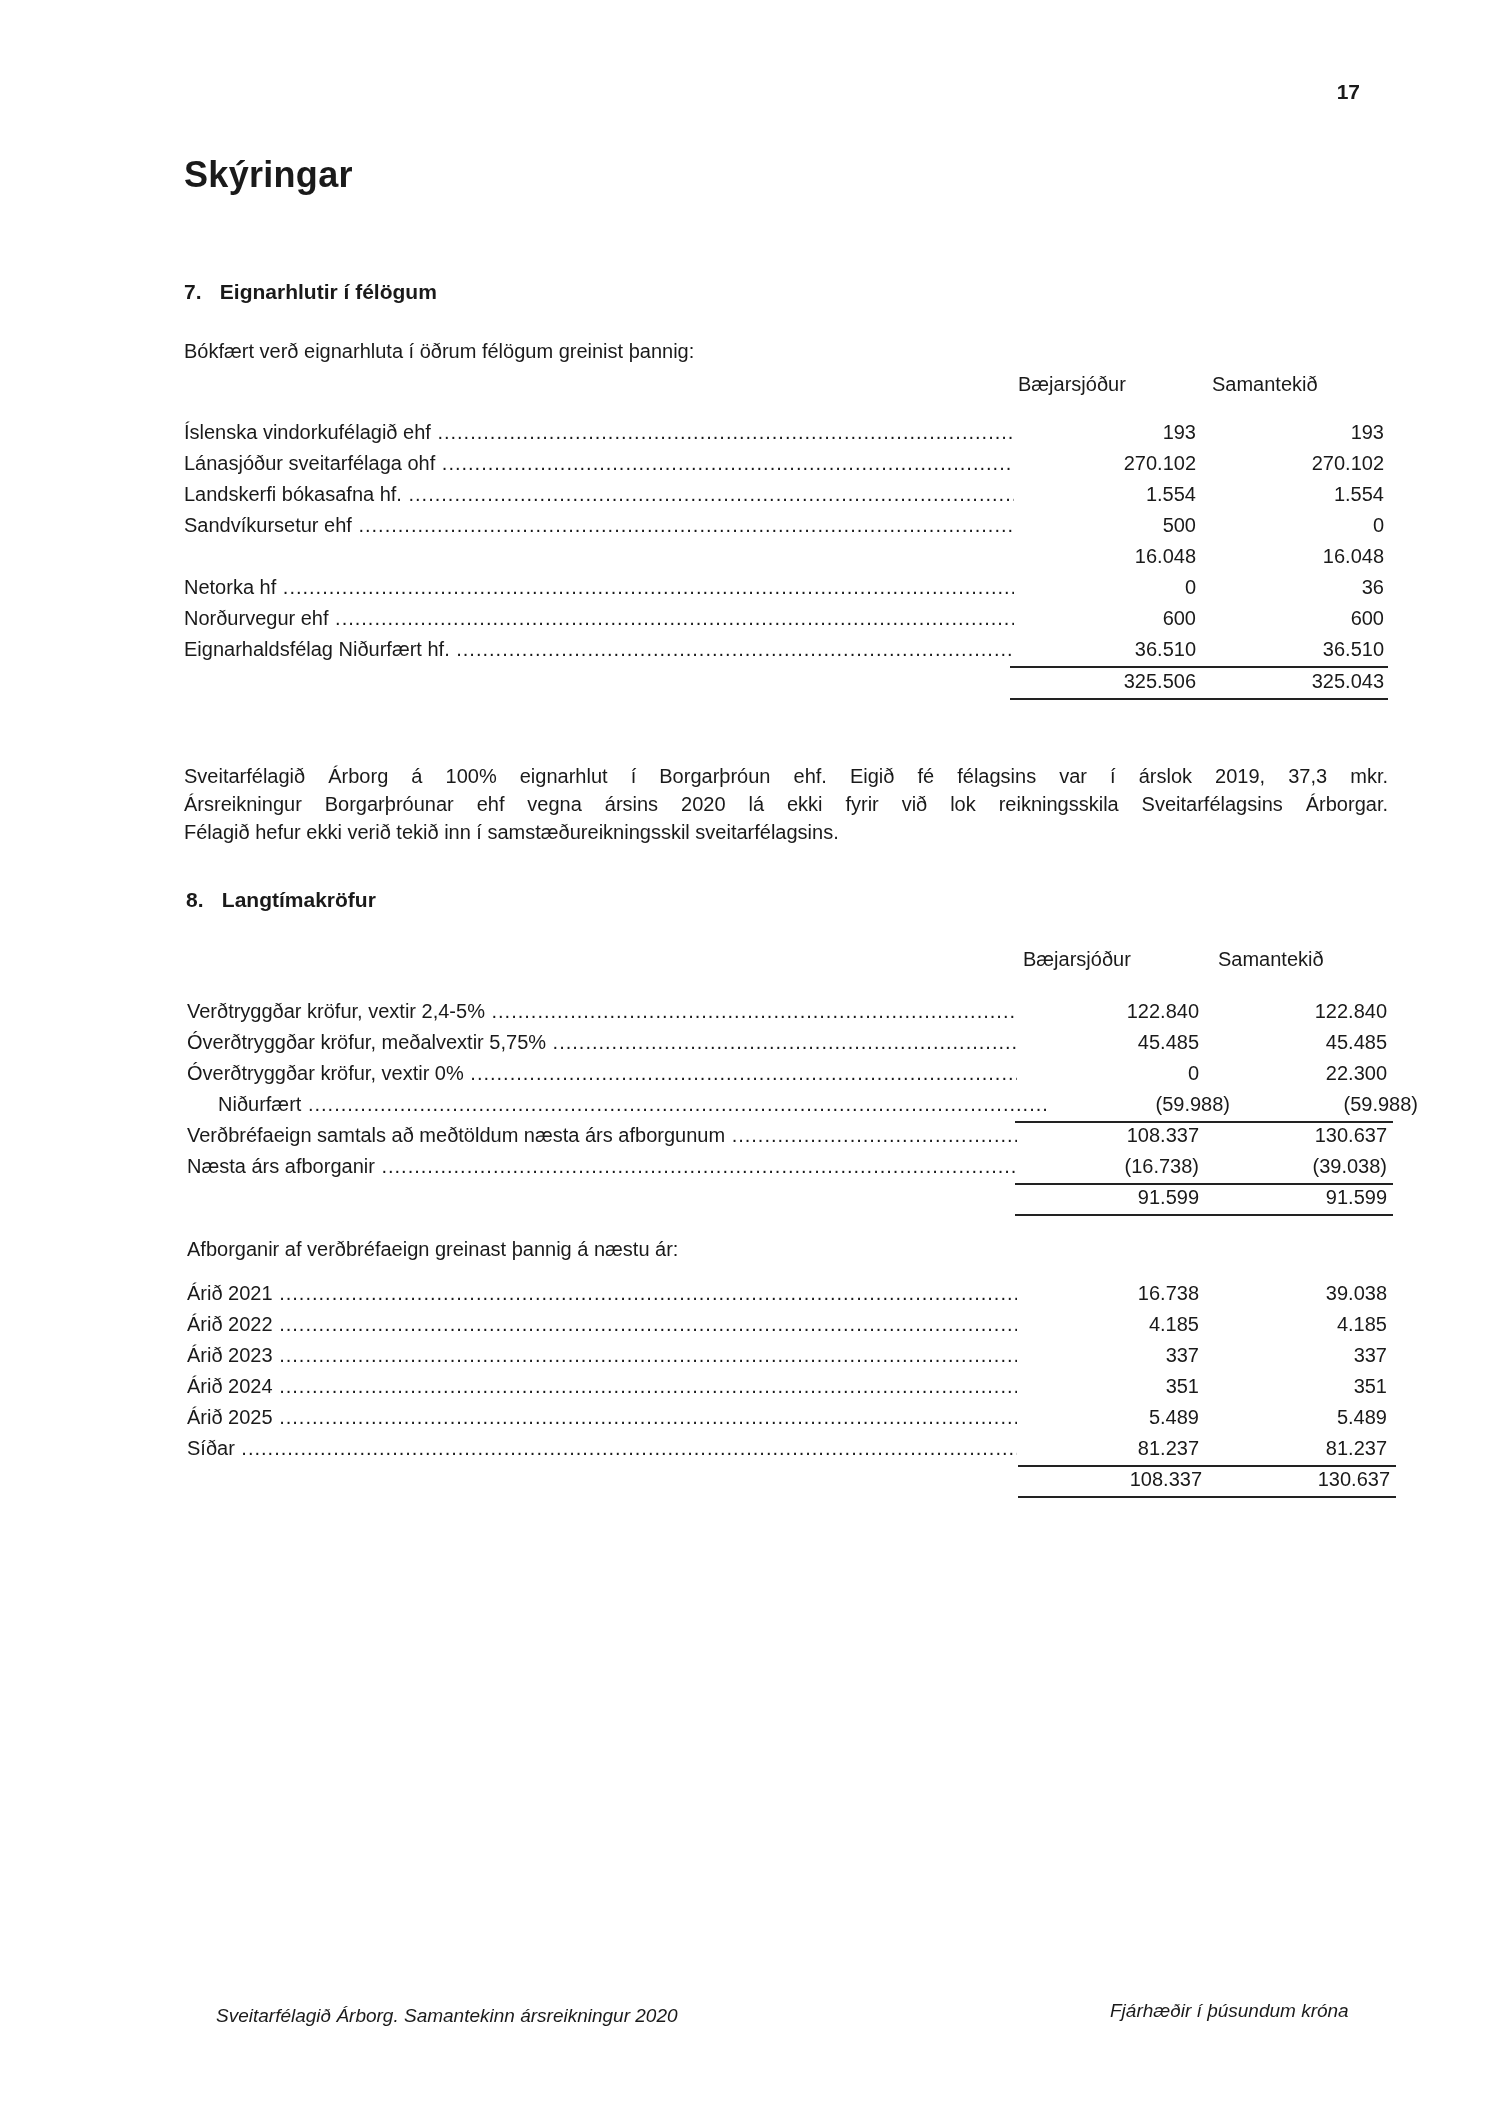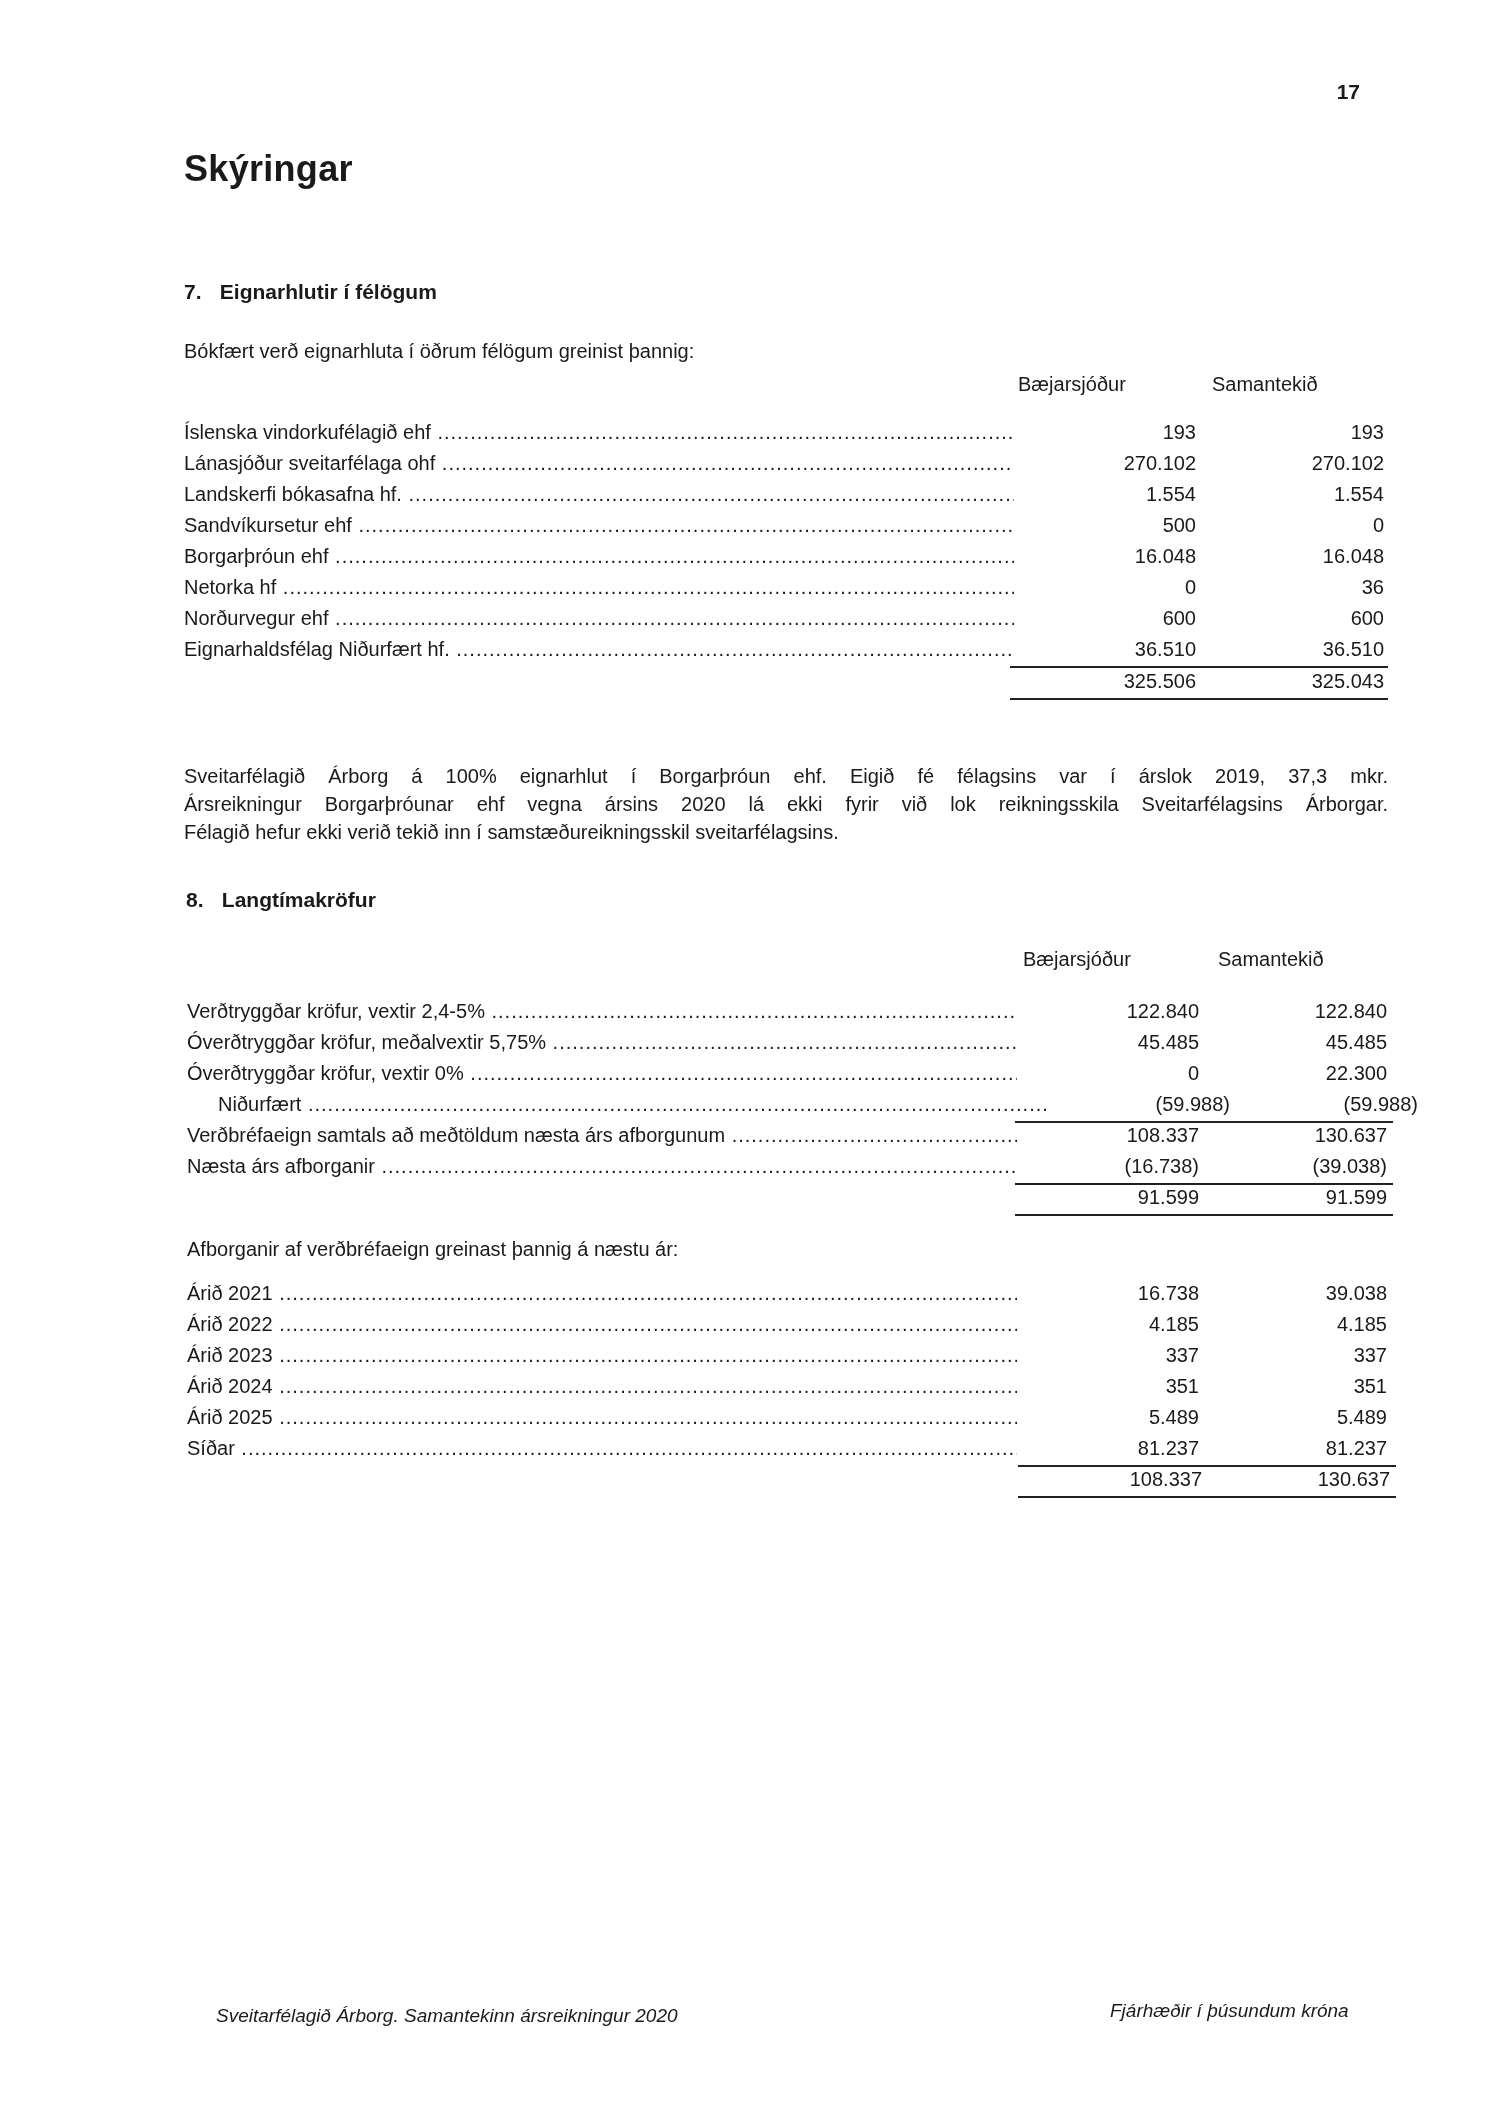--- a/index.html
+++ b/index.html
@@ -1,20 +1,20 @@
 <!DOCTYPE html>
 <html><head>
 <meta charset="utf-8">
 <style>
   html, body { margin:0; padding:0; background:#fff; }
   body { width:1500px; height:2122px; position:relative; overflow:hidden;
          font-family:"Liberation Sans", sans-serif; color:#1a1a1a; }
   .abs { position:absolute; }
   .pagenum { left:1320px; top:80px; width:40px; text-align:right; font-size:21px; font-weight:bold; }
-  .title { left:184px; top:148px; font-size:36px; font-weight:bold; letter-spacing:0.3px; }
+  .title { left:184px; top:154px; font-size:36px; font-weight:bold; letter-spacing:0.3px; }
   .sec-head { font-size:21px; font-weight:bold; }
   .sec-head .num { display:inline-block; width:30px; }
   .intro { font-size:20px; }
   .colhead { font-size:20px; width:170px; }
   .row { position:absolute; left:184px; width:1210px; height:31px; font-size:20px; }
   .row .label { position:absolute; left:0; width:830px; white-space:nowrap; overflow:hidden; }
   .row .label::after { content:" ....................................................................................................................................................................................................................................."; letter-spacing:1px; }
   .row.nolabel .label::after { content:""; }
   .row .v1 { position:absolute; right:198px; width:160px; text-align:right; }
   .row .v2 { position:absolute; right:10px; width:160px; text-align:right; }
@@ -52,21 +52,20 @@
       <span class="label">Landskerfi bókasafna hf.</span>
       <span class="v1">1.554</span>
       <span class="v2">1.554</span>
     </div>
   <div class="row" style="top:514px;">
       <span class="label">Sandvíkursetur ehf</span>
       <span class="v1">500</span>
       <span class="v2">0</span>
     </div>
   <div class="row" style="top:545px;">
-      <span class="label">Borgarþróun ehf</span>
       <span class="v1">16.048</span>
       <span class="v2">16.048</span>
     </div>
   <div class="row" style="top:576px;">
       <span class="label">Netorka hf</span>
       <span class="v1">0</span>
       <span class="v2">36</span>
     </div>
   <div class="row" style="top:607px;">
       <span class="label">Norðurvegur ehf</span>

